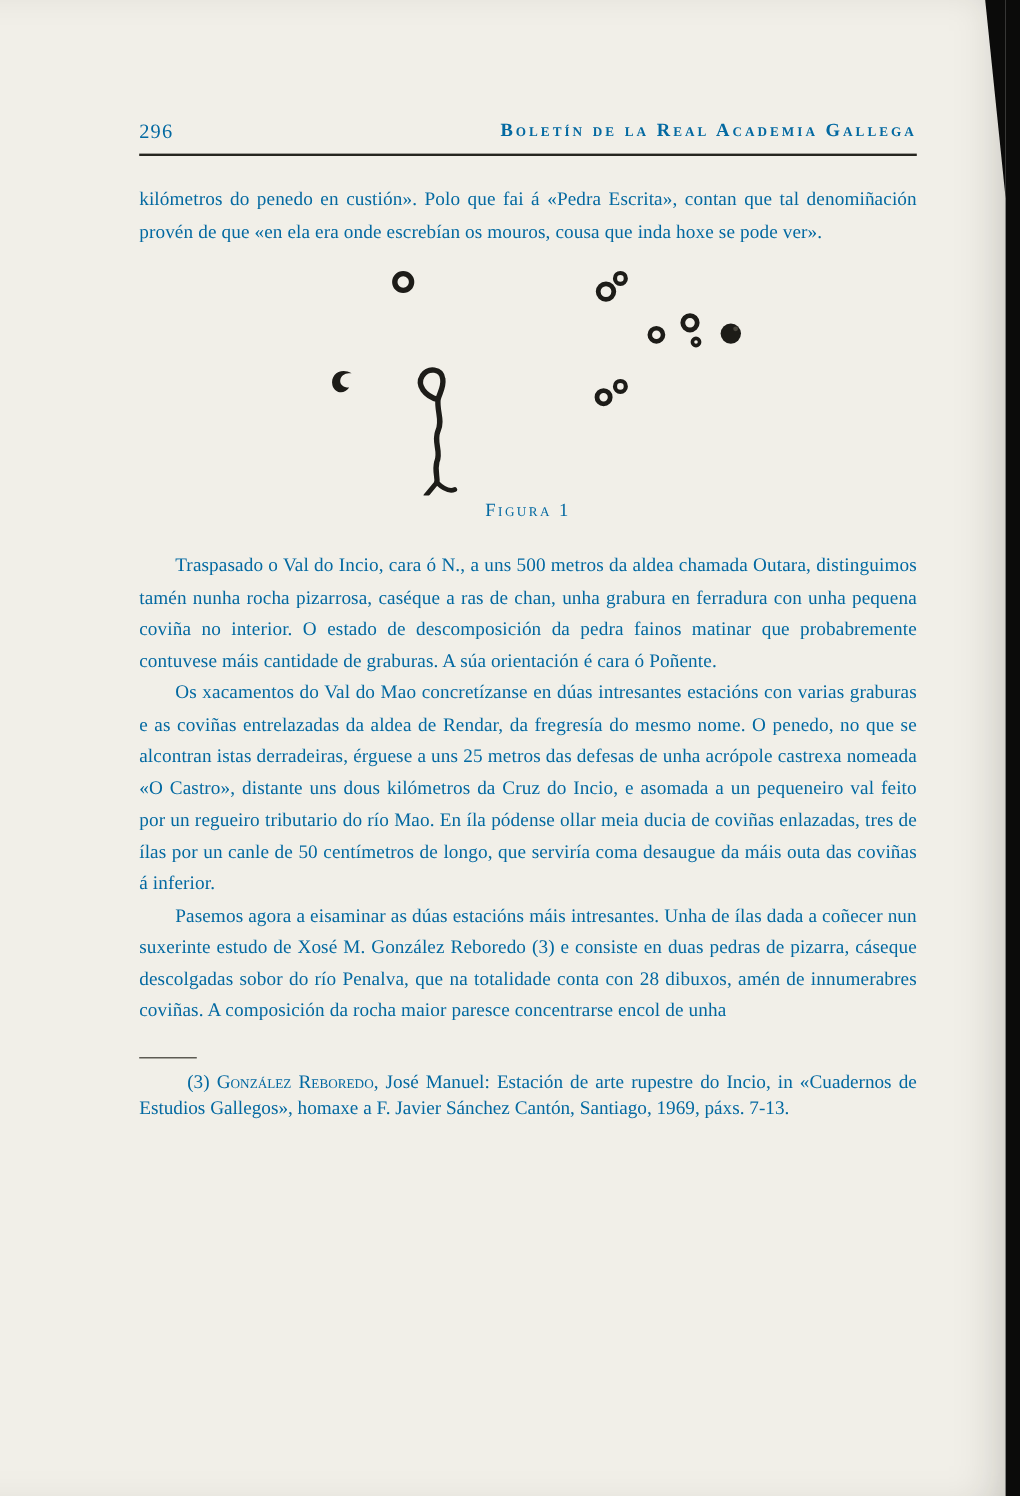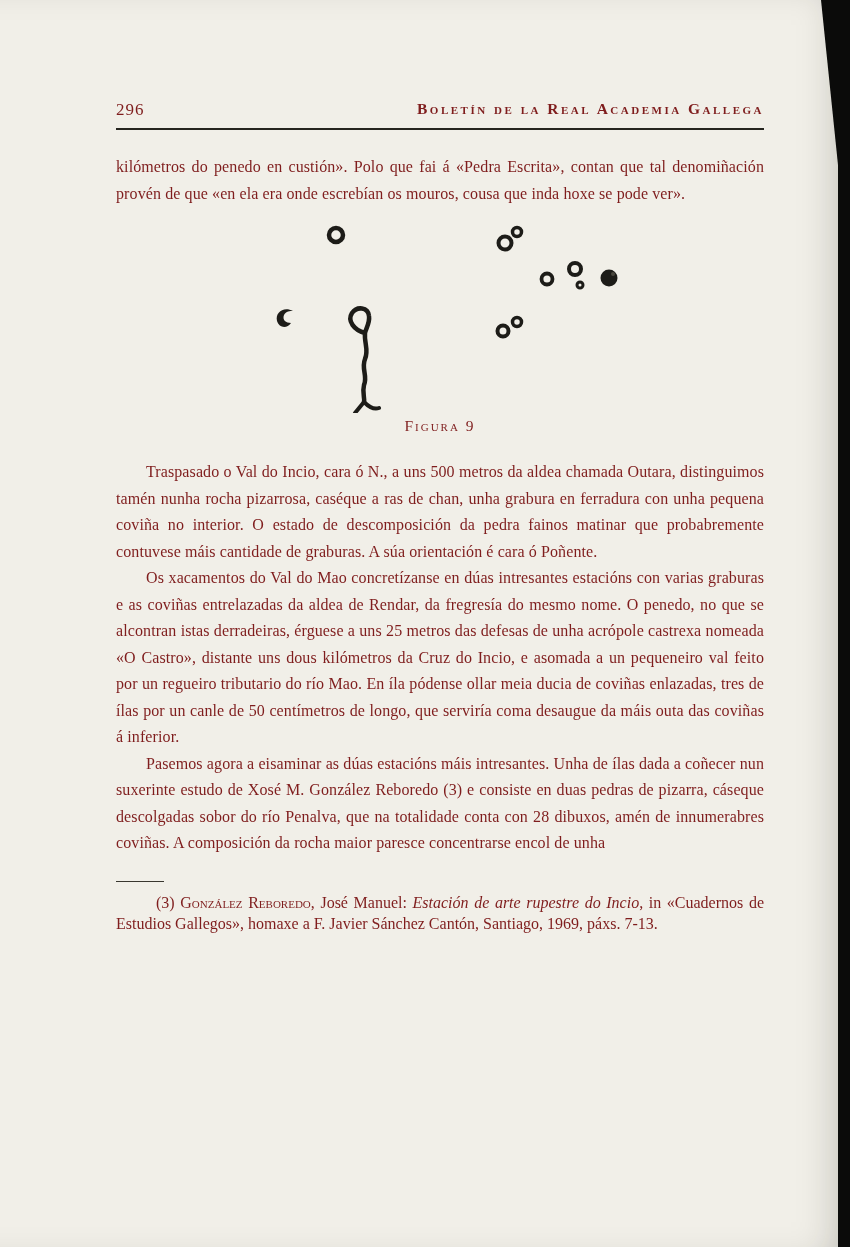--- a/index.html
+++ b/index.html
@@ -4,21 +4,21 @@
 <style>
   * { box-sizing: border-box; }
   html, body { margin: 0; padding: 0; background: #888; }
   .page {
     position: relative;
     width: 850px;
     height: 1247px;
     background: #f1efe8;
     overflow: hidden;
     font-family: "Liberation Serif", "DejaVu Serif", serif;
-    color: #7f1d1d;
+    color: #0369a1;
     box-shadow: inset -34px 0 46px -30px rgba(30,28,22,0.35);
   }
   .scan-bar {
     position: absolute; right: 0; top: 0;
     width: 12px; height: 100%;
     background: #0b0b0a;
   }
   .scan-wedge {
     position: absolute; right: 12px; top: 0;
     width: 0; height: 0;
@@ -68,21 +68,21 @@
     border-bottom: 1.5px solid #39372f;
     margin: 24px 0 10px 0;
   }
   .footnote {
     font-size: 16px;
     line-height: 21.5px;
     text-align: justify;
     text-indent: 40px;
   }
   .sc { font-variant: small-caps; }
-  .it { font-style: italic; }
+  .it { }
   .petro { stroke: #1d1c18; fill: none; }
 </style>
 </head>
 <body>
 
 <div class="page">
 
   <div class="scan-bar"></div>
   <div class="scan-wedge"></div>
 
@@ -121,21 +121,21 @@
           </g>
           <g>
             <path class="petro" stroke-width="4.5" stroke-linecap="round" d="M249 116 C238 113 231 104 236 96 C241 89 252 90 253 99 C254 106 250 111 249 116 C248 126 253 133 249 142 C245 152 252 159 248 168 C246 176 249 181 248 185"></path>
             <path class="petro" stroke-width="4" stroke-linecap="round" d="M248 185 L239 196 M248 185 C253 190 258 193 263 191"></path>
           </g>
           <g>
             <circle class="petro" cx="387" cy="114" r="5.5" stroke-width="4"></circle>
             <circle class="petro" cx="401" cy="105" r="4.5" stroke-width="3.5"></circle>
           </g>
         </svg>
-        <figcaption class="figcap">Figura 9</figcaption>
+        <figcaption class="figcap">Figura 1</figcaption>
       </figure>
 
       <p>Traspasado o Val do Incio, cara ó N., a uns 500 metros da aldea chamada Outara, distinguimos tamén nunha rocha pizarrosa, caséque a ras de chan, unha grabura en ferradura con unha pequena coviña no interior. O estado de descomposición da pedra fainos matinar que probabremente contuvese máis cantidade de graburas. A súa orientación é cara ó Poñente.</p>
       <p>Os xacamentos do Val do Mao concretízanse en dúas intresantes estacións con varias graburas e as coviñas entrelazadas da aldea de Rendar, da fregresía do mesmo nome. O penedo, no que se alcontran istas derradeiras, érguese a uns 25 metros das defesas de unha acrópole castrexa nomeada «O Castro», distante uns dous kilómetros da Cruz do Incio, e asomada a un pequeneiro val feito por un regueiro tributario do río Mao. En íla pódense ollar meia ducia de coviñas enlazadas, tres de ílas por un canle de 50 centímetros de longo, que serviría coma desaugue da máis outa das coviñas á inferior.</p>
       <p>Pasemos agora a eisaminar as dúas estacións máis intresantes. Unha de ílas dada a coñecer nun suxerinte estudo de Xosé M. González Reboredo (3) e consiste en duas pedras de pizarra, cáseque descolgadas sobor do río Penalva, que na totalidade conta con 28 dibuxos, amén de innumerabres coviñas. A composición da rocha maior paresce concentrarse encol de unha</p>
 
     </div>
 
     <div class="footnote-rule"></div>
 

